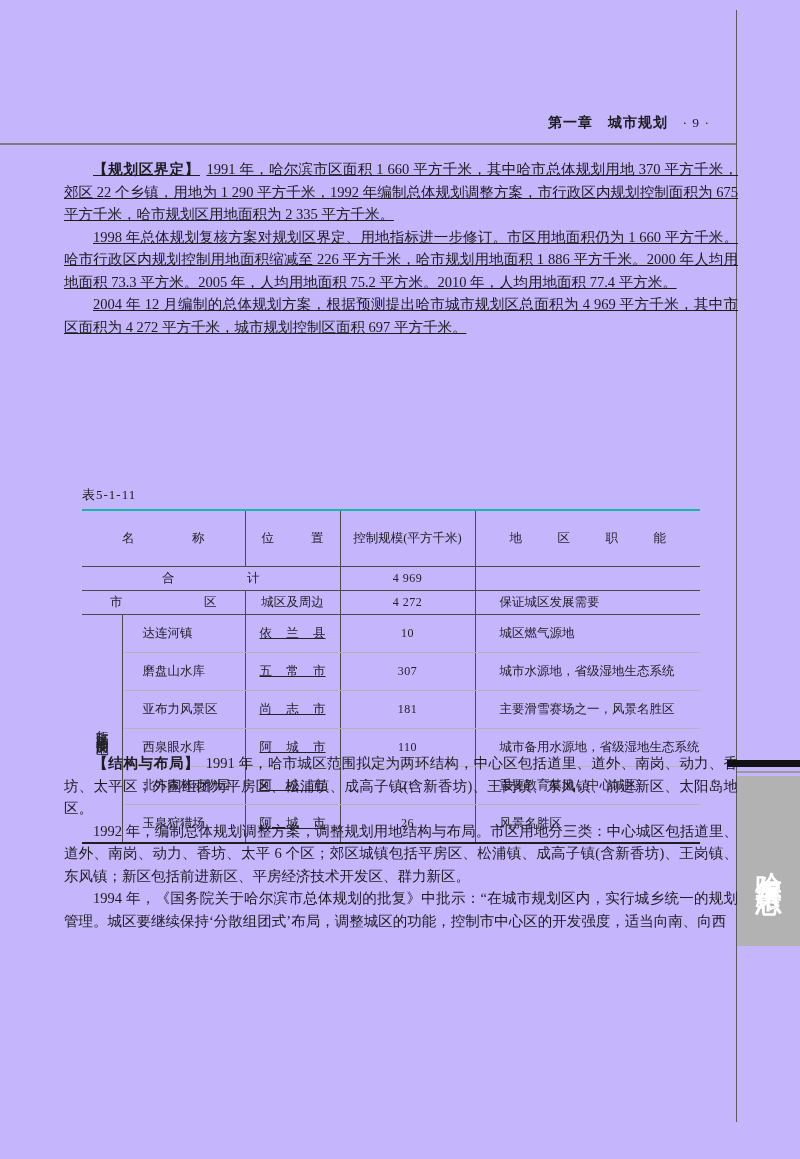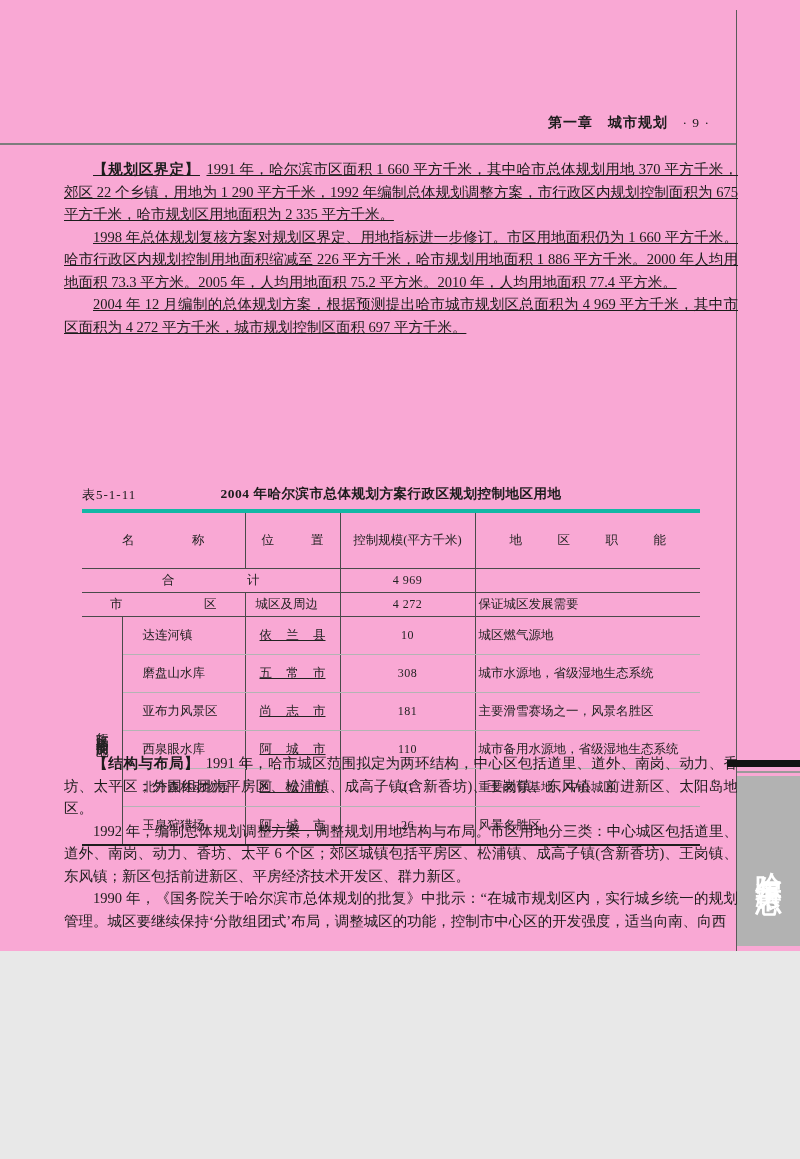--- a/index.html
+++ b/index.html
@@ -1,18 +1,18 @@
 <!DOCTYPE html>
 <html><head>
 <meta charset="utf-8">
 <style>
   html,body { margin:0; padding:0; background:#e8e8e8; }
   .page {
-    position:relative; width:800px; height:951px; margin:0 auto;
-    background:#f9a8d4; overflow:hidden;
+    position:relative; width:800px; height:1159px; margin:0 auto;
+    background:#c4b5fd; overflow:hidden;
     font-family:"Liberation Serif","DejaVu Serif",serif;
     color:#1c1c1c;
   }
   
   .running-head {
     position:absolute; top:114px; right:90px;
     font-size:14px; letter-spacing:1px; white-space:nowrap;
   }
   .running-head .chapter { font-weight:bold; }
   .running-head .pageno { font-weight:normal; margin-left:10px; font-size:13.5px; }
@@ -41,39 +41,39 @@
   .tbl-caption .lbl {
     position:absolute; left:0; top:3px; font-size:13px; letter-spacing:1px;
   }
   .tbl-caption .ttl {
     position:absolute; left:0; right:0; top:2px; text-align:center;
     font-size:13.5px; font-weight:bold; letter-spacing:0.5px;
   }
   table.tbl {
     border-collapse:collapse; table-layout:fixed;
     width:618px; margin-left:18px;
-    border-top:4px solid #14b8a6; border-bottom:2px solid #1e1e1e;
+    border-top:2px solid #14b8a6; border-bottom:2px solid #1e1e1e;
     font-size:12.5px; color:#222;
   }
   .tbl td { padding:0; height:23px; overflow:hidden; }
   .tbl .vline { border-right:1px solid #4a4a4a; }
   .tbl .hdark { border-bottom:1px solid #4a4a4a; }
   .tbl .hlite { border-bottom:1px solid #b4b4b4; }
   .tbl .center { text-align:center; }
   .tbl .num { font-size:12px; letter-spacing:0.5px; }
   .tbl .spread { text-align:justify; text-align-last:justify; }
   .tbl .h-name  { padding:0 40px; }
   .tbl .h-loc   { padding:0 16px; }
   .tbl .h-func  { padding:16px 34px;margin-top:27px; }
   .tbl .total   { padding:0 80px; }
   .tbl .cityname{ padding:0 28px; }
   .tbl .loc     { padding:7px 14px;text-decoration:underline; }
-  .tbl .locplain{ text-align:left; padding-left:10px;margin-left:48px; }
+  .tbl .locplain{ text-align:center; padding-left:0;margin-left:48px; }
   .tbl .name    { text-align:left; padding-left:20px; }
-  .tbl .func    { text-align:left; padding-left:3px;margin-left:8px; }
+  .tbl .func    { text-align:left; padding-left:24px;margin-left:8px; }
   .tbl td.strip {
     writing-mode:vertical-rl; text-orientation:upright;
     text-align:center; font-size:12.5px; letter-spacing:1.5px;
     padding:2px 0;
   }
   
   .tab-bar  { position:absolute; top:760px; left:727px; width:73px; height:7px; background:#121212; }
   .tab-rule { position:absolute; top:771px; left:737px; width:63px; height:2px; background:#9a9a9a; }
   .side-tab {
     position:absolute; top:776px; left:737px; width:63px; height:170px;
@@ -99,21 +99,20 @@
 
   <div class="textblock sec1">
     <p class="para"><b class="lead">【规划区界定】</b><span>1991 年，哈尔滨市区面积 1 660 平方千米，其中哈市总体规划用地 370 平方千米，郊区 22 个乡镇，用地为 1 290 平方千米，1992 年编制总体规划调整方案，市行政区内规划控制面积为 675 平方千米，哈市规划区用地面积为 2 335 平方千米。</span></p>
     <p class="para"><span>1998 年总体规划复核方案对规划区界定、用地指标进一步修订。市区用地面积仍为 1 660 平方千米。哈市行政区内规划控制用地面积缩减至 226 平方千米，哈市规划用地面积 1 886 平方千米。2000 年人均用地面积 73.3 平方米。2005 年，人均用地面积 75.2 平方米。2010 年，人均用地面积 77.4 平方米。</span></p>
     <p class="para"><span>2004 年 12 月编制的总体规划方案，根据预测提出哈市城市规划区总面积为 4 969 平方千米，其中市区面积为 4 272 平方千米，城市规划控制区面积 697 平方千米。</span></p>
   </div>
 
   <div class="table-block">
     <div class="tbl-caption">
       <span class="lbl">表5-1-11</span>
-      <span class="ttl">2004 年哈尔滨市总体规划方案行政区规划控制地区用地</span>
     </div>
     <table class="tbl">
       <colgroup>
         <col style="width:40px">
           <col style="width:123px">
           <col style="width:95px">
         <col style="width:135px">
           <col style="width:225px">
       </colgroup>
       <tbody>
@@ -137,21 +136,21 @@
       <tr>
         <td rowspan="6" class="strip vline">行政区内需控制的地区</td>
         <td class="name vline hlite" style="height:24px">达连河镇</td>
         <td class="spread loc vline hlite">依兰县</td>
         <td class="center num vline hlite">10</td>
         <td class="func hlite">城区燃气源地</td>
       </tr>
       <tr>
         <td class="name vline hlite" style="height:24px">磨盘山水库</td>
         <td class="spread loc vline hlite">五常市</td>
-        <td class="center num vline hlite">308</td>
+        <td class="center num vline hlite">307</td>
         <td class="func hlite">城市水源地，省级湿地生态系统</td>
       </tr>
       <tr>
         <td class="name vline hlite" style="height:24px">亚布力风景区</td>
         <td class="spread loc vline hlite">尚志市</td>
         <td class="center num vline hlite">181</td>
         <td class="func hlite">主要滑雪赛场之一，风景名胜区</td>
       </tr>
       <tr>
         <td class="name vline hlite" style="height:24px">西泉眼水库</td>
@@ -171,21 +170,21 @@
         <td class="center num vline">26</td>
         <td class="func">风景名胜区</td>
       </tr>
     </tbody>
       </table>
   </div>
 
   <div class="textblock sec2">
     <p class="para"><b class="lead">【结构与布局】</b><span>1991 年，哈市城区范围拟定为两环结构，中心区包括道里、道外、南岗、动力、香坊、太平区；外围组团为平房区、松浦镇、成高子镇(含新香坊)、王岗镇、东风镇、前进新区、太阳岛地区。</span></p>
     <p class="para"><span>1992 年，编制总体规划调整方案，调整规划用地结构与布局。市区用地分三类：中心城区包括道里、道外、南岗、动力、香坊、太平 6 个区；郊区城镇包括平房区、松浦镇、成高子镇(含新香坊)、王岗镇、东风镇；新区包括前进新区、平房经济技术开发区、群力新区。</span></p>
-    <p class="para"><span>1990 年，《国务院关于哈尔滨市总体规划的批复》中批示：“在城市规划区内，实行城乡统一的规划管理。城区要继续保持‘分散组团式’布局，调整城区的功能，控制市中心区的开发强度，适当向南、向西</span></p>
+    <p class="para"><span>1994 年，《国务院关于哈尔滨市总体规划的批复》中批示：“在城市规划区内，实行城乡统一的规划管理。城区要继续保持‘分散组团式’布局，调整城区的功能，控制市中心区的开发强度，适当向南、向西</span></p>
   </div>
 
   <div class="tab-bar"></div>
   <div class="tab-rule"></div>
   <div class="side-tab">
     <span class="vtext">哈尔滨市志</span>
   </div>
 
 </div>
 

